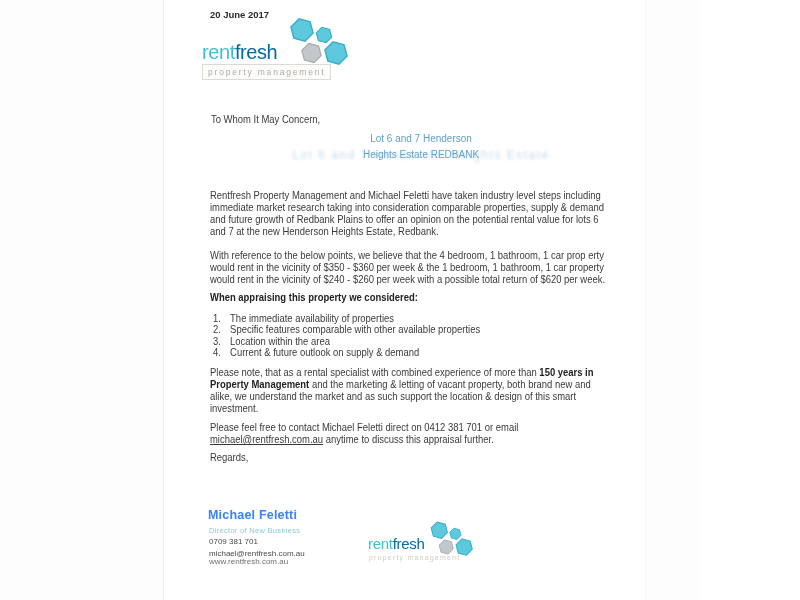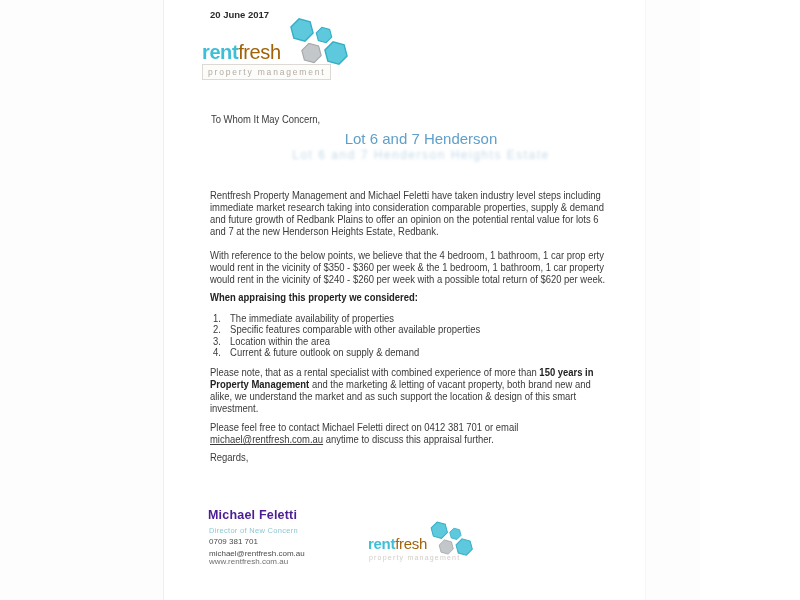--- a/index.html
+++ b/index.html
@@ -7,55 +7,55 @@
     position:relative;width:680px;height:600px;overflow:hidden;
     background:#fdfdfd;font-family:"Liberation Sans",sans-serif;color:#3a3a3a;padding-left:20px;
   }
   .page{position:absolute;left:163px;top:0;width:481px;height:600px;background:#ffffff;
         border-left:1px solid #efefef;border-right:1px solid #f6f6f6;}
   .abs{position:absolute;}
 
   
   .date{left:210px;top:9px;font-size:9.5px;font-weight:bold;color:#2b2b2b;}
   .brand-top{left:202px;top:41px;font-size:20px;letter-spacing:-0.4px;}
-  .brand-rent{color:#3fbfd5;font-weight:bold;}
-  .brand-fresh{color:#a16207;}
+  .brand-rent{color:#3fbfd5;}
+  .brand-fresh{color:#0369a1;}
   .tagline-top{left:202px;top:64px;font-size:8.5px;letter-spacing:1.8px;color:#b4aba2;
                border:1px solid #ddd9d4;background:#fcfcfb;padding:2px 5px;}
   .hex-top{left:284px;top:12px;}
   .hex-bottom{left:426px;top:517px;}
 
   
   .flow{font-size:10.5px;line-height:12px;transform:scaleX(0.9);transform-origin:0 0;
         white-space:nowrap;color:#3a3a3a;}
   .salutation{left:211px;top:113px;}
   .line{white-space:nowrap;}
 
   .title-block{left:211px;top:131px;width:420px;text-align:center;}
   .title-main{font-size:11.5px;font-weight:bold;color:#4288b8;line-height:16px;}
-  .title-sub{font-size:15px;color:#5f9fc9;line-height:16px;}
+  .title-sub{font-size:10px;color:#5f9fc9;line-height:16px;}
   .ghost{position:absolute;left:-20px;right:-20px;top:17px;text-align:center;
          color:#8fb8d4;opacity:.5;filter:blur(1.8px);font-size:12px;letter-spacing:1.5px;
          white-space:nowrap;pointer-events:none;}
 
   .p1{left:210px;top:189px;}
   .p2{left:210px;top:249px;}
   .heading{left:210px;top:291px;font-weight:bold;color:#222;}
   .cons-list{left:213px;top:313px;list-style:none;counter-reset:n;margin:0;padding:0;
              line-height:11.4px;}
   .cons-list li{counter-increment:n;}
   .cons-list li::before{content:counter(n) ".";display:inline-block;width:19px;}
   .p3{left:210px;top:366px;}
   .p4{left:210px;top:421px;}
   .closing{left:210px;top:451px;}
   .bold-seg{font-weight:bold;color:#222;}
   .email-underline{text-decoration:underline;color:#3a3a3a;}
 
   
-  .sig-name{left:208px;top:508px;font-size:12.5px;font-weight:bold;color:#4c1d95;letter-spacing:.2px;}
+  .sig-name{left:208px;top:508px;font-size:12.5px;font-weight:bold;color:#3b82f6;letter-spacing:.2px;}
   .sig-role{left:209px;top:526px;font-size:7.5px;color:#8cc9d3;letter-spacing:.3px;}
   .sig-phone{left:209px;top:537px;font-size:8px;color:#4c4c4c;}
   .sig-email{left:209px;top:549px;font-size:8px;color:#4c4c4c;}
   .sig-web{left:209px;top:557px;font-size:8px;color:#6f6f6f;}
 
   .brand-bottom{left:368px;top:535px;font-size:15px;letter-spacing:-0.3px;}
   .tagline-bottom{left:369px;top:554px;font-size:7px;letter-spacing:1.2px;color:#d2ccc5;}
 </style>
 </head>
 <body>
@@ -74,20 +74,21 @@
     <polygon transform="translate(40,23) scale(8)" points=".966,.259 .259,.966 -.707,.707 -.966,-.259 -.259,-.966 .707,-.707" fill="#5ec9dc" stroke="#35aec6" stroke-width="0.14"></polygon>
     <polygon transform="translate(27.5,41) scale(10)" points=".966,.259 .259,.966 -.707,.707 -.966,-.259 -.259,-.966 .707,-.707" fill="#c4c7c9" stroke="#a6a9ab" stroke-width="0.12"></polygon>
     <polygon transform="translate(52,41) scale(11.5)" points=".966,.259 .259,.966 -.707,.707 -.966,-.259 -.259,-.966 .707,-.707" fill="#5ec9dc" stroke="#35aec6" stroke-width="0.12"></polygon>
   </svg>
 
   <div class="abs flow salutation">To Whom It May Concern,</div>
 
   <div class="abs title-block">
     <div class="ghost">Lot 6 and 7 Henderson Heights Estate</div>
     <div class="title-sub">Lot 6 and 7 Henderson</div>
+    <div class="title-sub">Heights Estate REDBANK</div>
   </div>
 
   <div class="abs flow p1">
     <div class="line">Rentfresh Property Management and Michael Feletti have taken industry level steps including</div>
     <div class="line">immediate market research taking into consideration comparable properties, supply &amp; demand</div>
     <div class="line">and future growth of Redbank Plains to offer an opinion on the potential rental value for lots 6</div>
     <div class="line">and 7 at the new Henderson Heights Estate, Redbank.</div>
   </div>
 
   <div class="abs flow p2">
@@ -112,21 +113,21 @@
   </div>
 
   <div class="abs flow p4">
     <div class="line">Please feel free to contact Michael Feletti direct on 0412 381 701 or email</div>
     <div class="line"><span class="email-underline">michael@rentfresh.com.au</span><span> anytime to discuss this appraisal further.</span></div>
   </div>
 
   <div class="abs flow closing">Regards,</div>
 
   <div class="abs sig-name">Michael Feletti</div>
-  <div class="abs sig-role">Director of New Concern</div>
+  <div class="abs sig-role">Director of New Business</div>
   <div class="abs sig-phone">0709 381 701</div>
   <div class="abs sig-email">michael@rentfresh.com.au</div>
   <div class="abs sig-web">www.rentfresh.com.au</div>
 
   <div class="abs brand-bottom">
     <span class="brand-rent">rent</span><span class="brand-fresh">fresh</span>
   </div>
   <div class="abs tagline-bottom">property management</div>
   <svg class="abs hex-bottom" width="50" height="41" viewBox="0 0 68 56">
     <polygon transform="translate(18,18) scale(11.5)" points=".966,.259 .259,.966 -.707,.707 -.966,-.259 -.259,-.966 .707,-.707" fill="#5ec9dc" stroke="#35aec6" stroke-width="0.12"></polygon>

